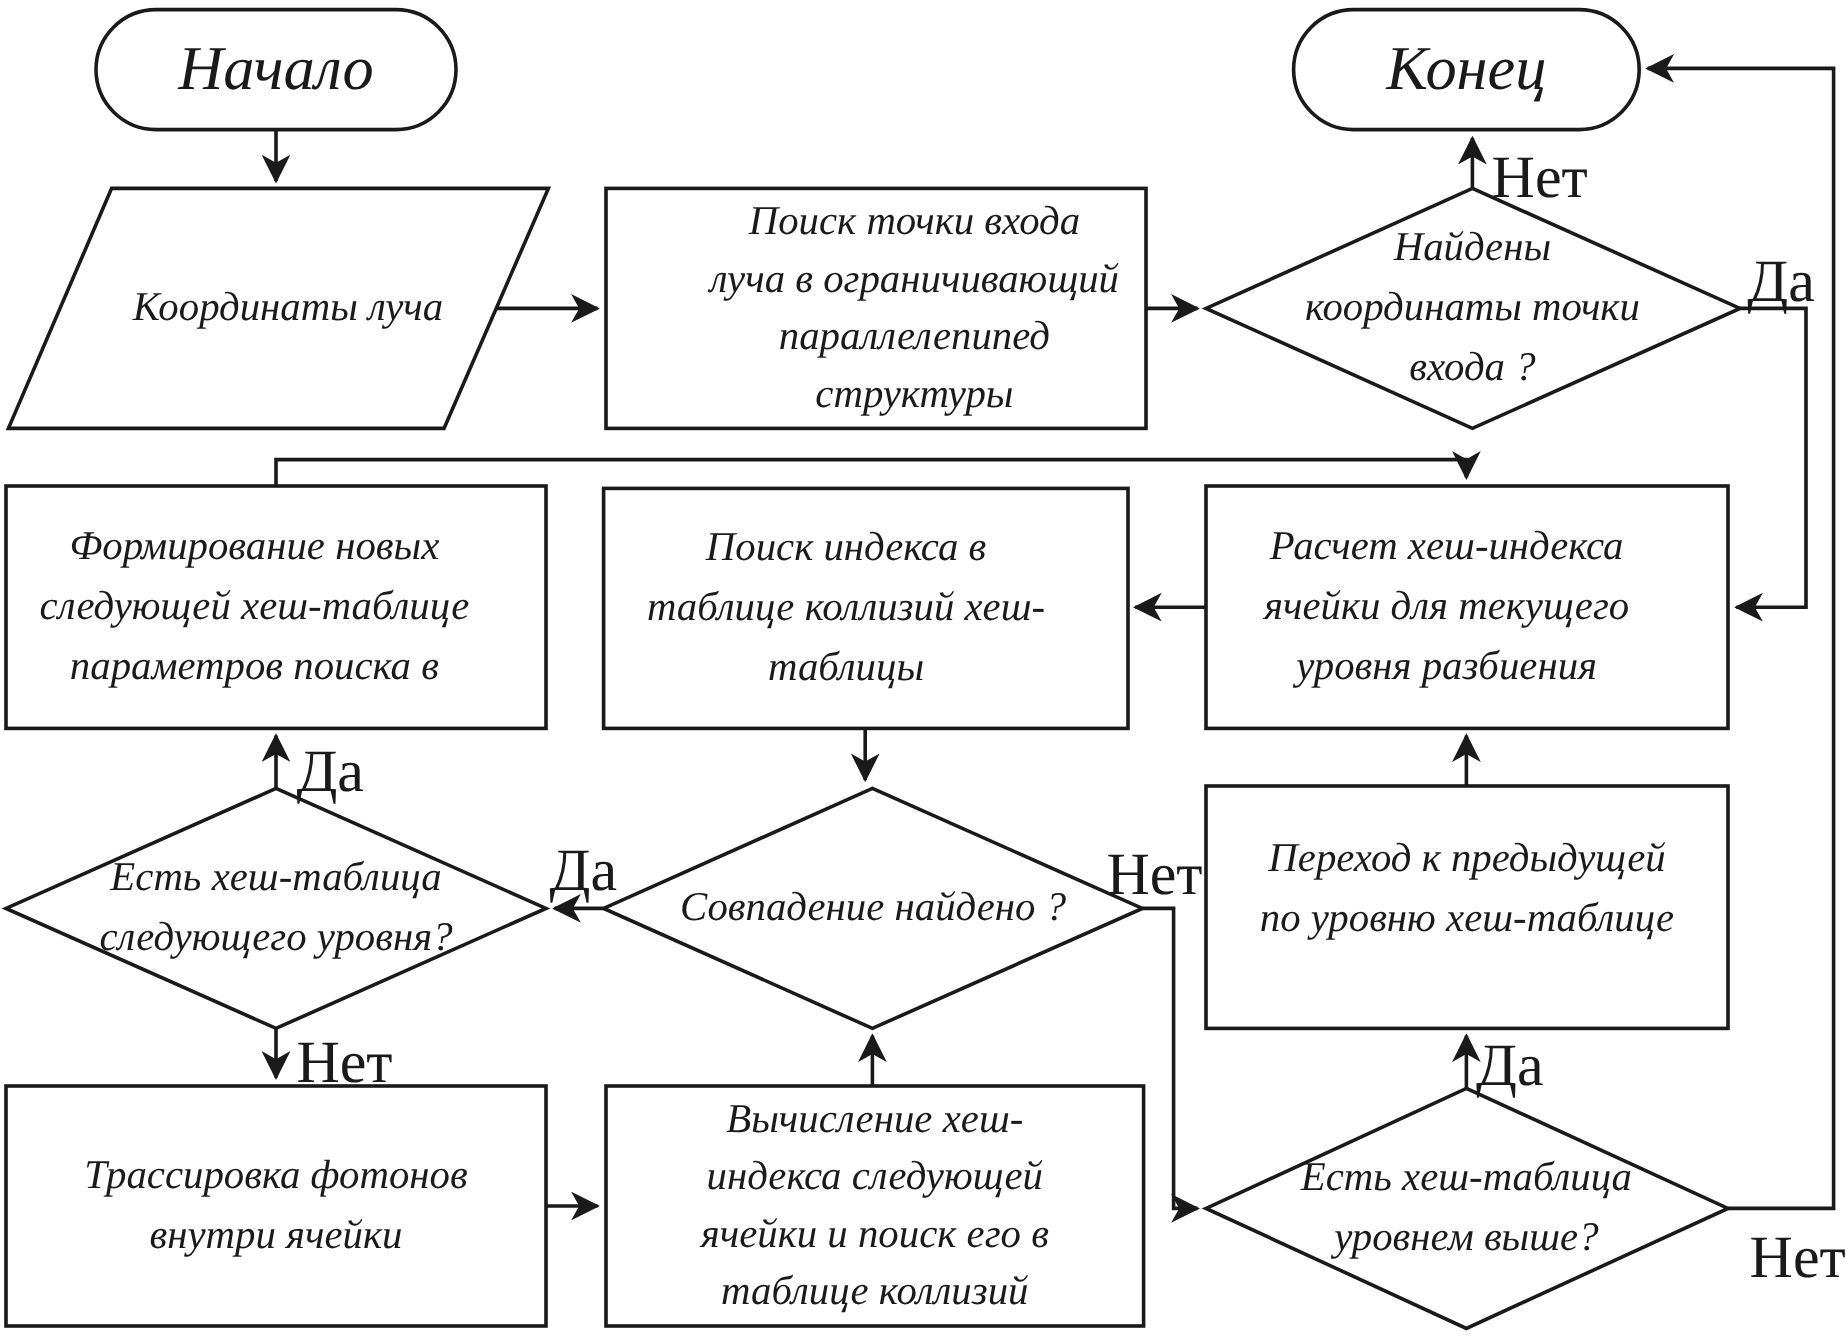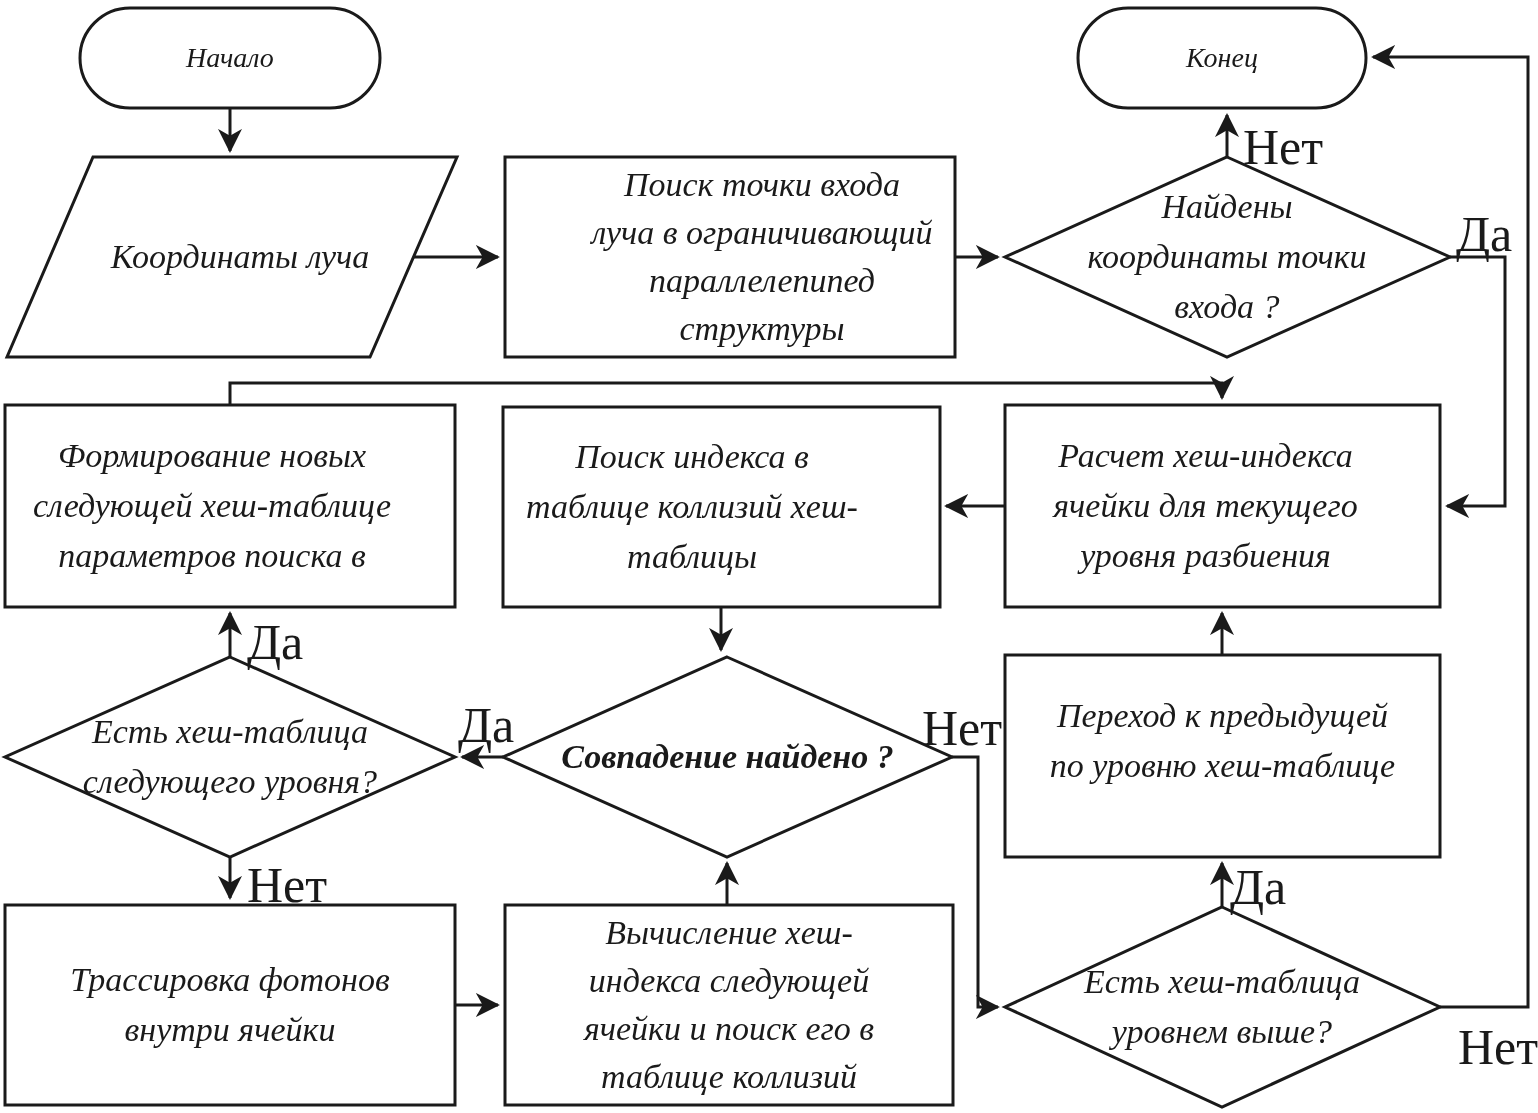--- a/index.html
+++ b/index.html
@@ -18,21 +18,21 @@
     align-items: center;
     justify-content: center;
     text-align: center;
     font-style: italic;
     color: #1a1a1a;
     font-size: 34px;
     line-height: 50px;
     white-space: nowrap;
   }
   .lbl .ln { display: block; }
-  .term { font-size: 28px; }
+  .term { font-size: 52px; }
   .tight { line-height: 48px; }
   .edge-label {
     position: absolute;
     font-style: normal;
     font-size: 50px;
     color: #1a1a1a;
     white-space: nowrap;
   }
 </style>
 </head>
@@ -117,21 +117,21 @@
   </div>
 
   <div class="lbl" style="left:5px; top:405px; width:414px; height:202px;">
     <span>
       <span class="ln">Формирование новых</span>
       <span class="ln">следующей хеш-таблице</span>
       <span class="ln">параметров поиска в</span>
     </span>
   </div>
 
-  <div class="lbl" style="left:490px; top:407px; width:404px; height:200px;">
+  <div class="lbl" style="left:503px; top:407px; width:404px; height:200px;">
     <span>
       <span class="ln">Поиск индекса в</span>
       <span class="ln">таблице коллизий хеш-</span>
       <span class="ln">таблицы</span>
     </span>
   </div>
 
   <div class="lbl" style="left:1005px; top:405px; width:401px; height:202px;">
     <span>
       <span class="ln">Расчет хеш-индекса</span>
@@ -140,21 +140,21 @@
     </span>
   </div>
 
   <div class="lbl" style="left:30px; top:657px; width:400px; height:200px;">
     <span>
       <span class="ln">Есть хеш-таблица</span>
       <span class="ln">следующего уровня?</span>
     </span>
   </div>
 
-  <div class="lbl" style="left:503px; top:657px; width:449px; height:200px;font-weight:bold;">
+  <div class="lbl" style="left:503px; top:657px; width:449px; height:200px;">
     <span class="ln">Совпадение найдено ?</span>
   </div>
 
   <div class="lbl" style="left:1005px; top:640px; width:435px; height:202px;">
     <span>
       <span class="ln">Переход к предыдущей</span>
       <span class="ln">по уровню хеш-таблице</span>
     </span>
   </div>
 

